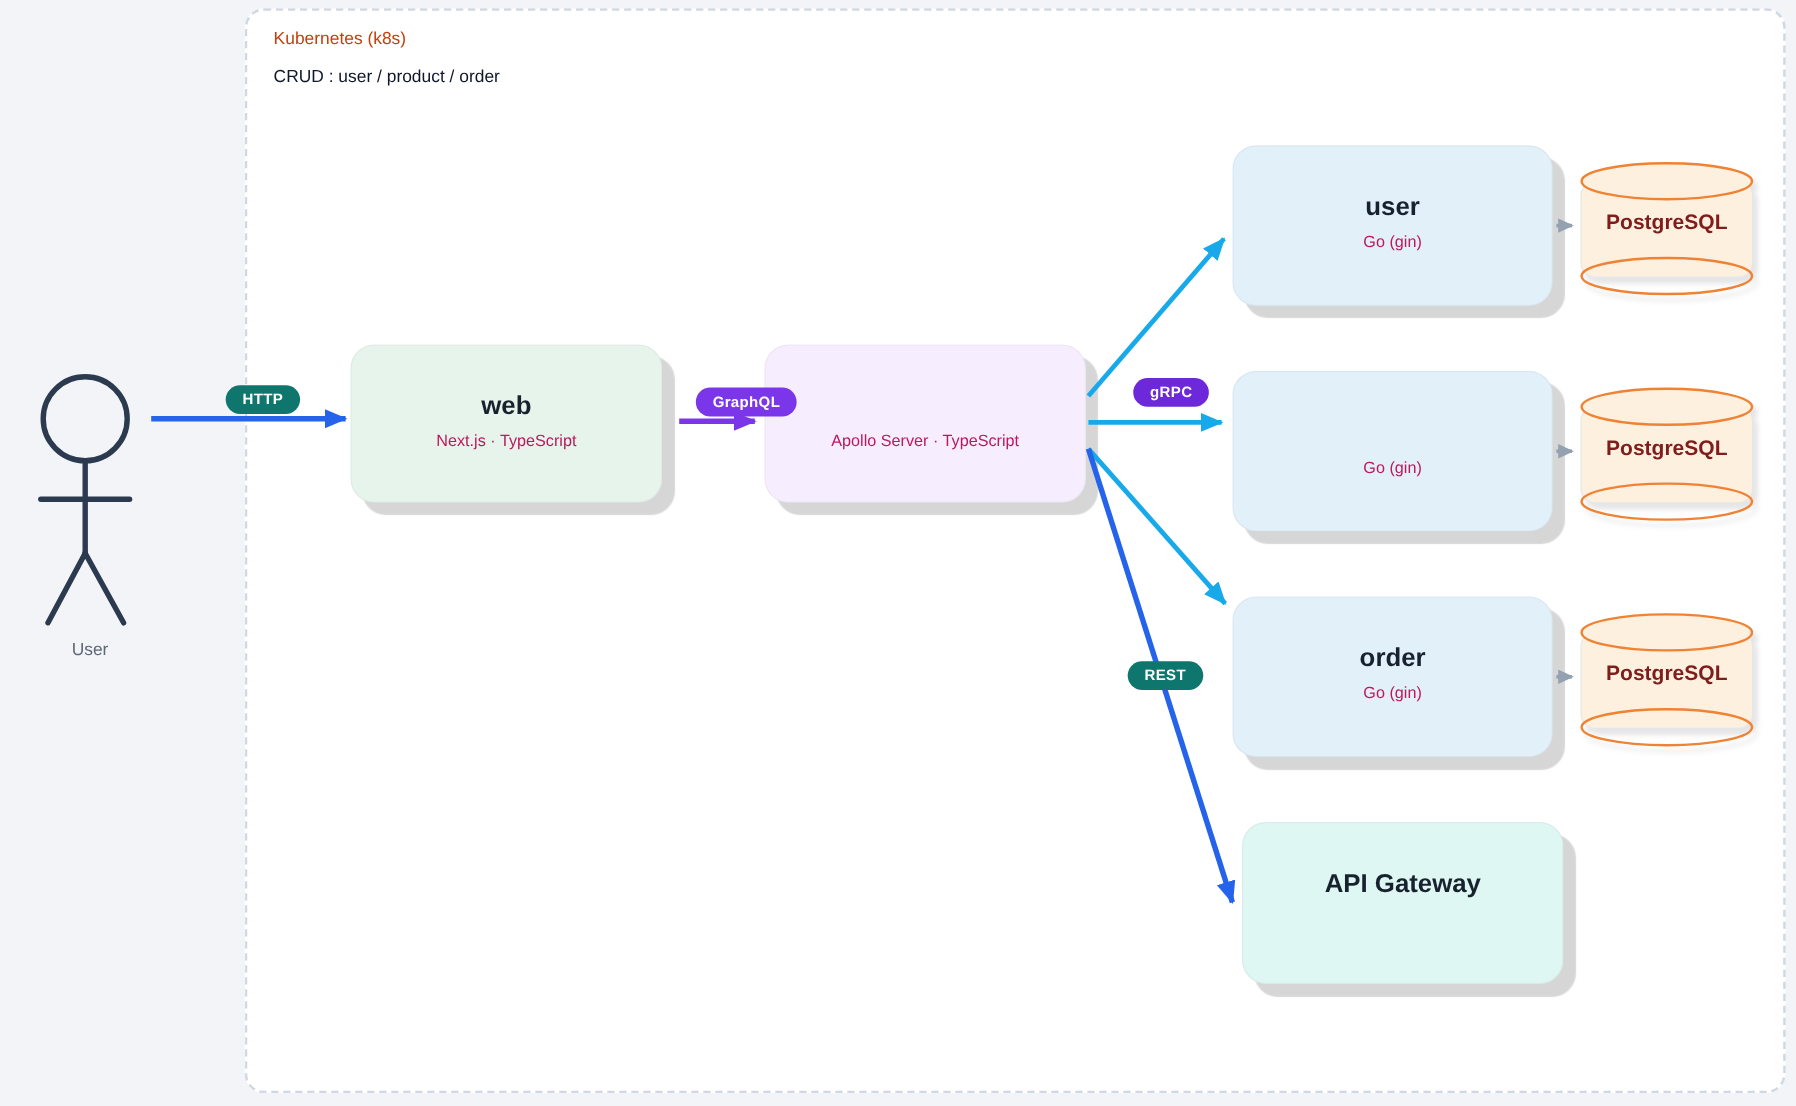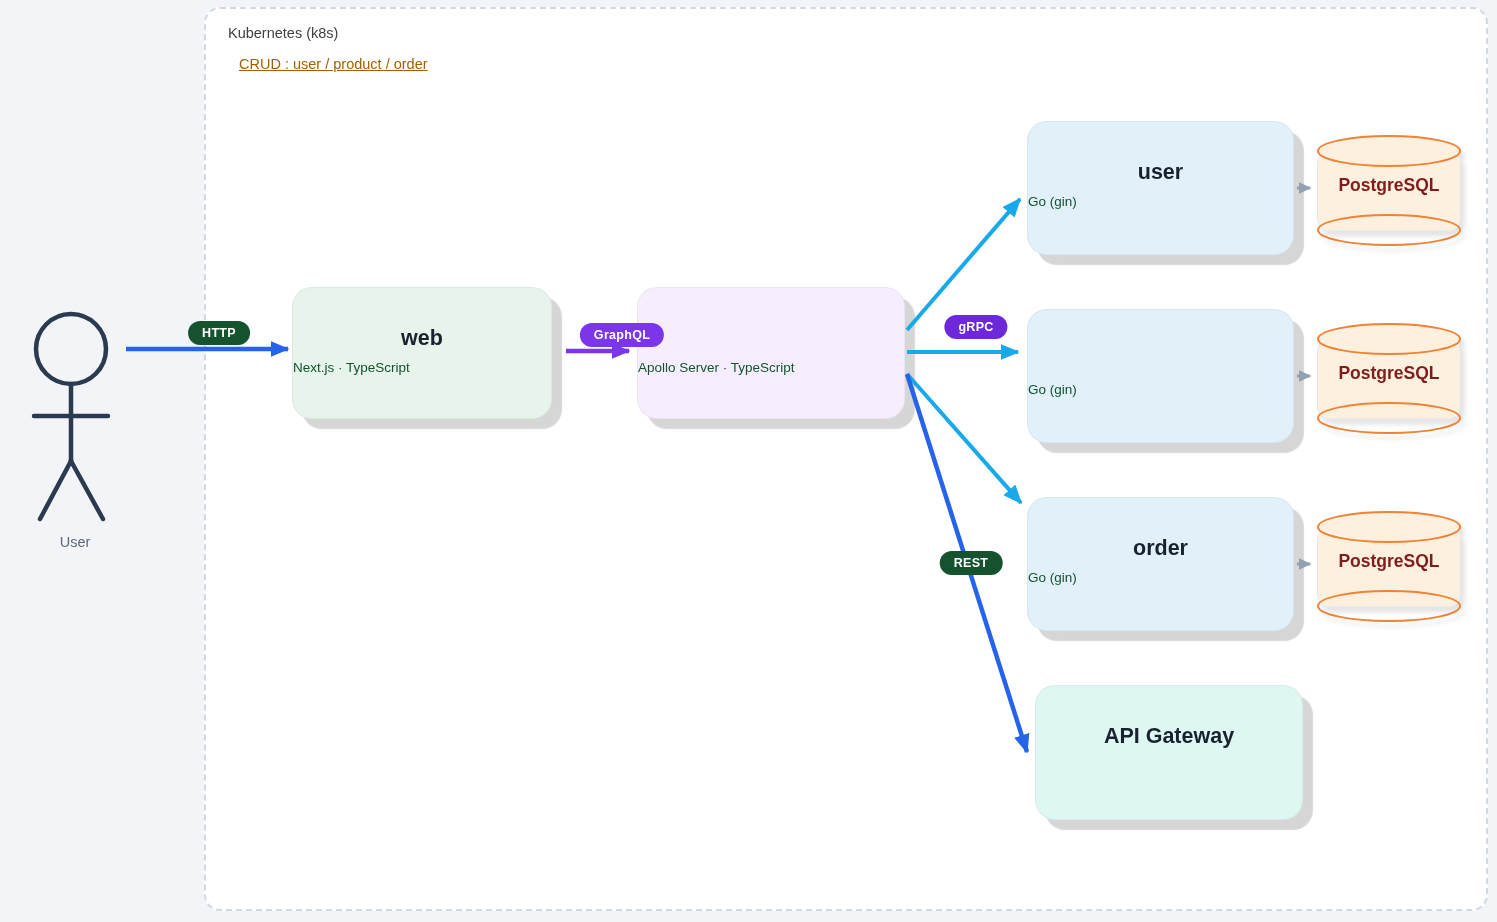--- a/index.html
+++ b/index.html
@@ -10,22 +10,22 @@
     -webkit-font-smoothing:antialiased;
   }
   .abs{position:absolute;}
 
   
   .k8s-box{
     left:204px;top:7px;width:1284px;height:904px;
     background:#ffffff;border:2px dashed #cfd8e3;border-radius:16px;
     box-sizing:border-box;
   }
-  .k8s-title{left:228px;top:25px;font-size:14.5px;color:#404040;}
-  .k8s-subtitle{left:239px;top:56px;font-size:14.5px;color:#a16207;text-decoration:underline;}
+  .k8s-title{left:228px;top:25px;font-size:14.5px;color:#c2410c;}
+  .k8s-subtitle{left:228px;top:56px;font-size:14.5px;color:#0f172a;}
 
   
   .actor-svg{left:20px;top:308px;}
   .actor-label{left:20px;top:534px;width:110px;text-align:center;
     font-size:14.5px;color:#5d6977;}
 
   
   .node{
     border-radius:20px;box-sizing:border-box;
     border:1px solid rgba(0,0,0,0.04);
@@ -33,40 +33,40 @@
   }
   .node-web{background:#e7f4ec;}
   .node-bff{background:#f6eefe;}
   .node-svc{background:#e2f0fa;}
   .node-gw{background:#dff7f3;padding-left:28px;}
   .node-title{
     position:absolute;top:36px;left:0;width:100%;text-align:center;
     font-size:21.5px;line-height:28px;font-weight:700;color:#18222f;
   }
   .node-sub{
-    position:absolute;top:71px;left:0;width:100%;text-align:left;
-    font-size:13.5px;line-height:18px;color:#14532d;
+    position:absolute;top:71px;left:0;width:100%;text-align:center;
+    font-size:13.5px;line-height:18px;color:#be185d;
   }
 
   
   .db{width:150px;}
   .db-svg{display:block;filter:drop-shadow(4px 5px 2px rgba(0,0,0,0.10));}
   .db-label{
     position:absolute;top:40px;left:0;width:100%;text-align:center;
     font-size:17.5px;line-height:22px;font-weight:700;color:#7f1d1d;
   }
 
   
   .pill{
     position:absolute;transform:translate(-50%,-50%);
     border-radius:999px;padding:5px 14px;
     color:#ffffff;font-size:12.5px;font-weight:700;letter-spacing:.3px;
     white-space:nowrap;
   }
-  .pill-blue{background:#14532d;}
+  .pill-blue{background:#0f766e;}
   .pill-purple{background:#7c36ea;}
   .pill-cyan{background:#6d28d9;}
 
   .edges{left:0;top:0;pointer-events:none;}
 </style>
 </head>
 <body>
 
 <div class="abs k8s-box"></div>
 <div class="abs k8s-title">Kubernetes (k8s)</div>

